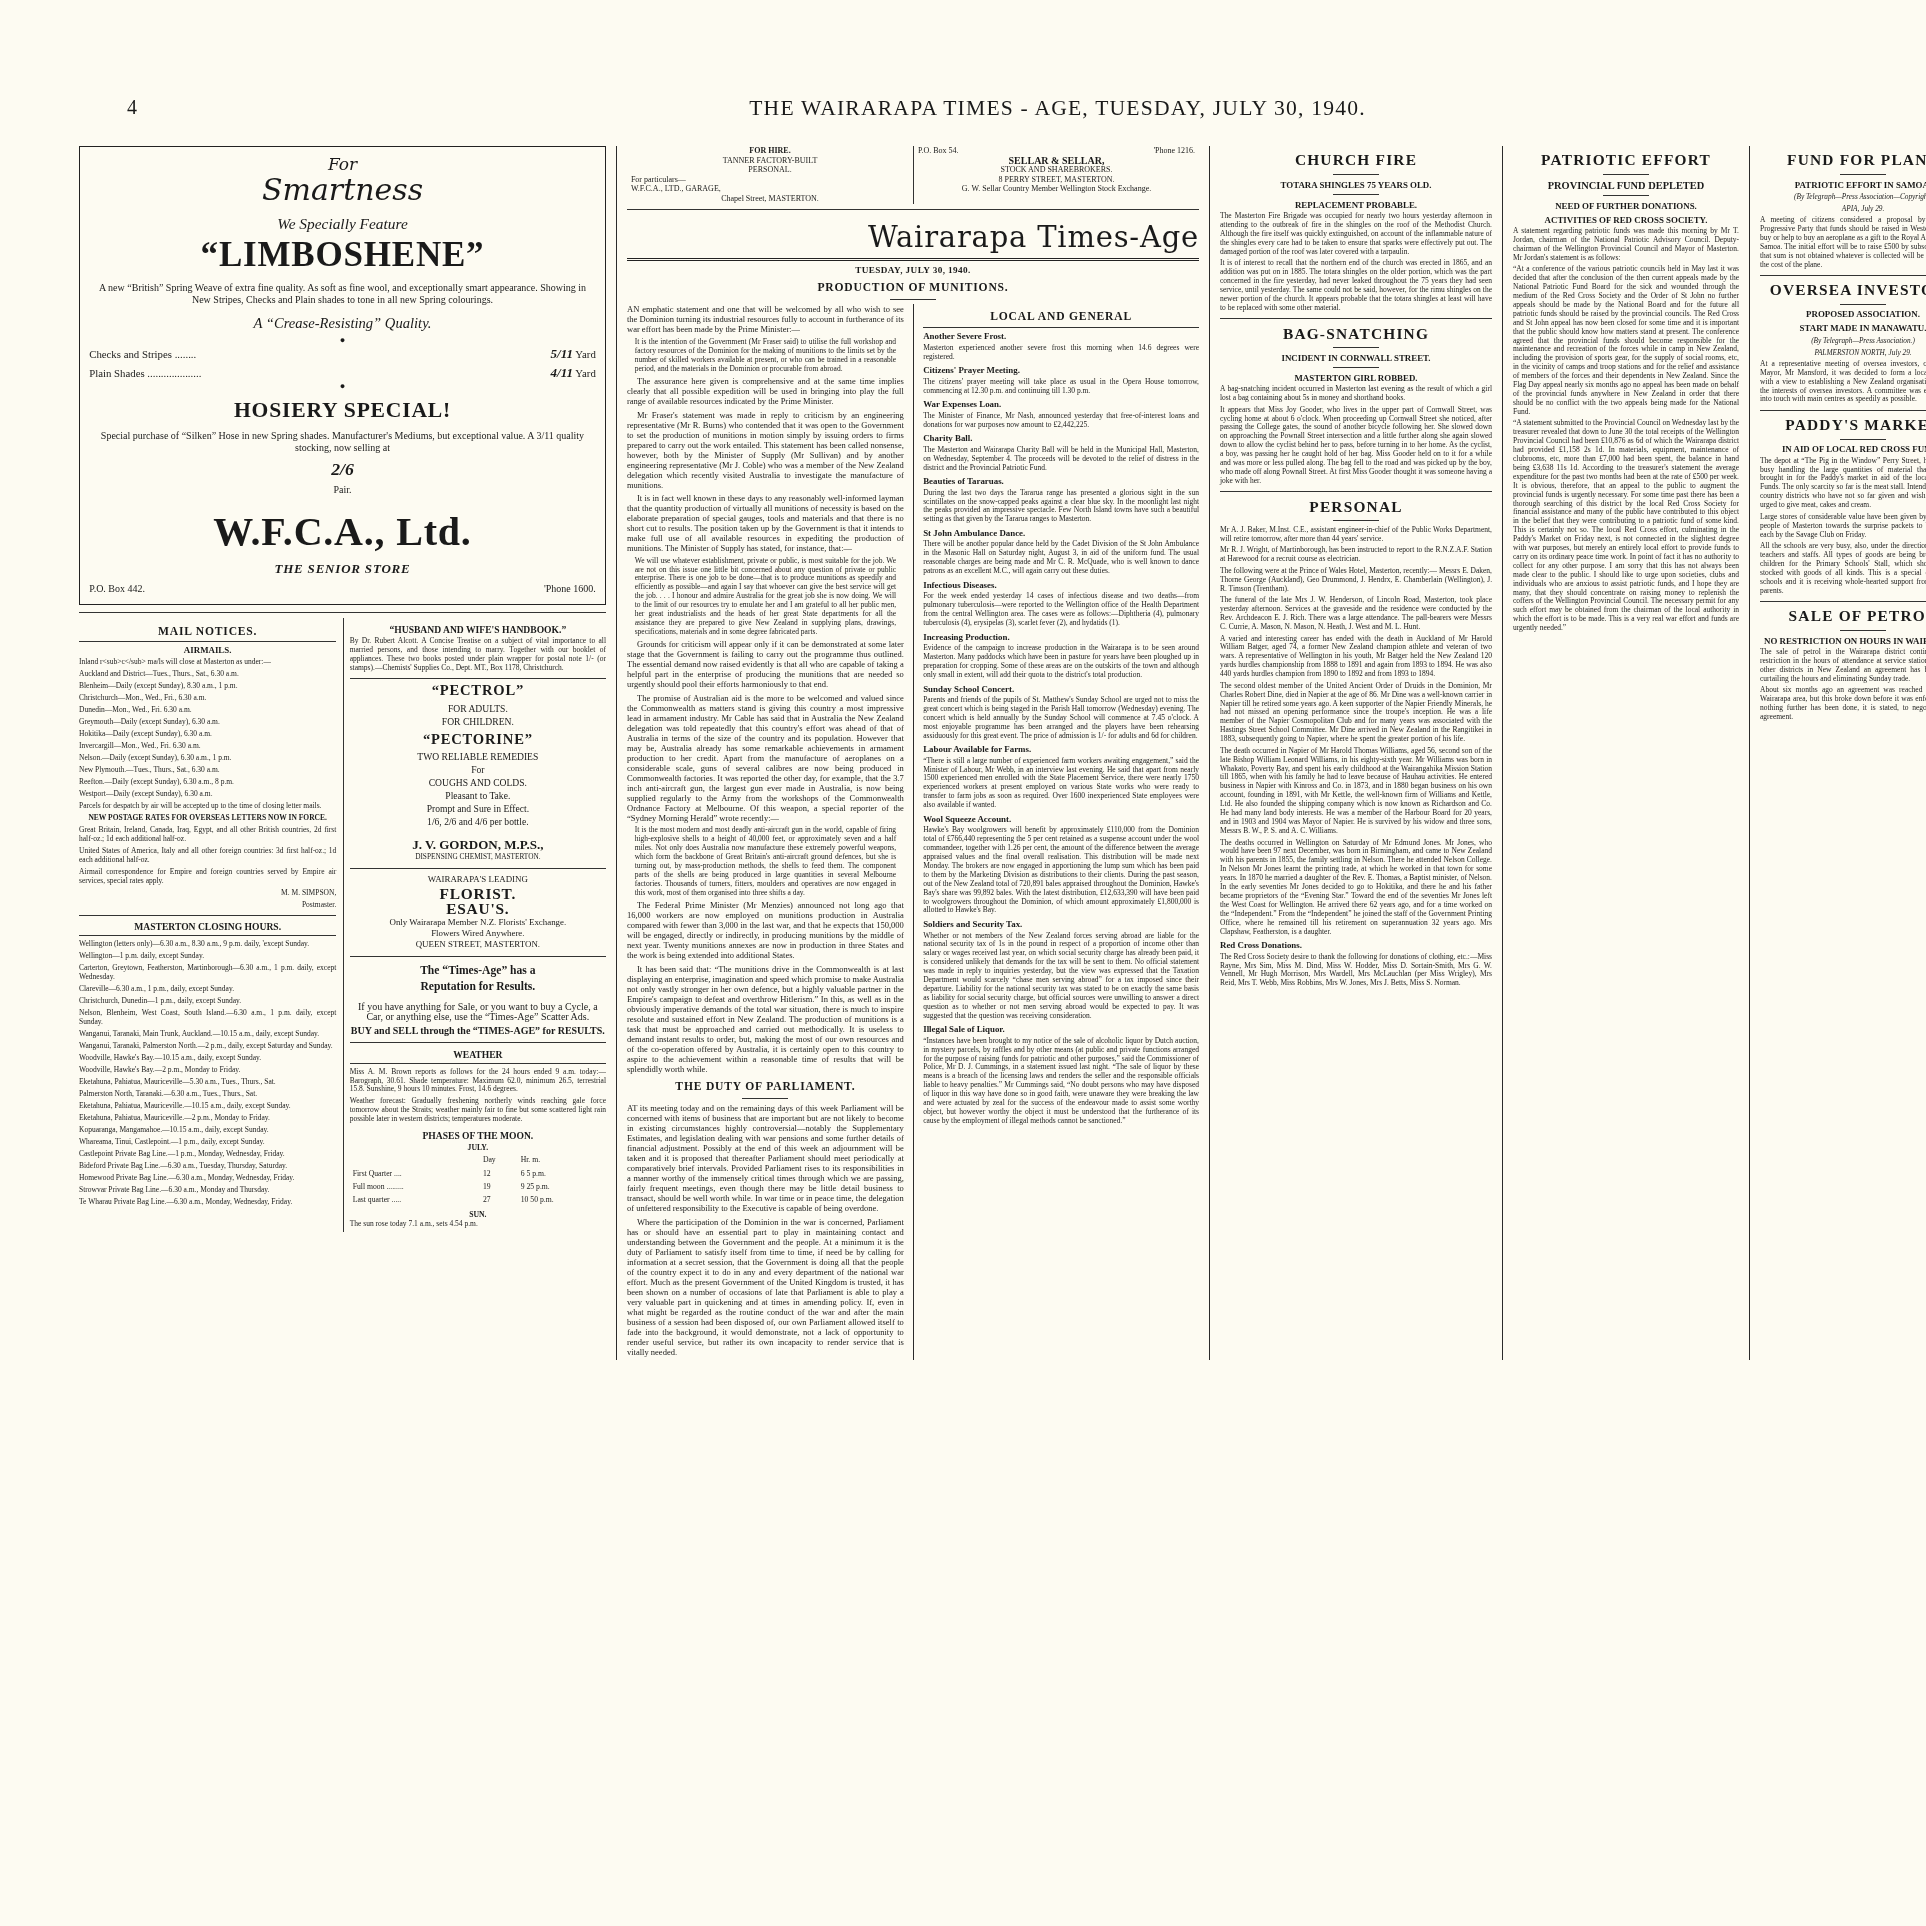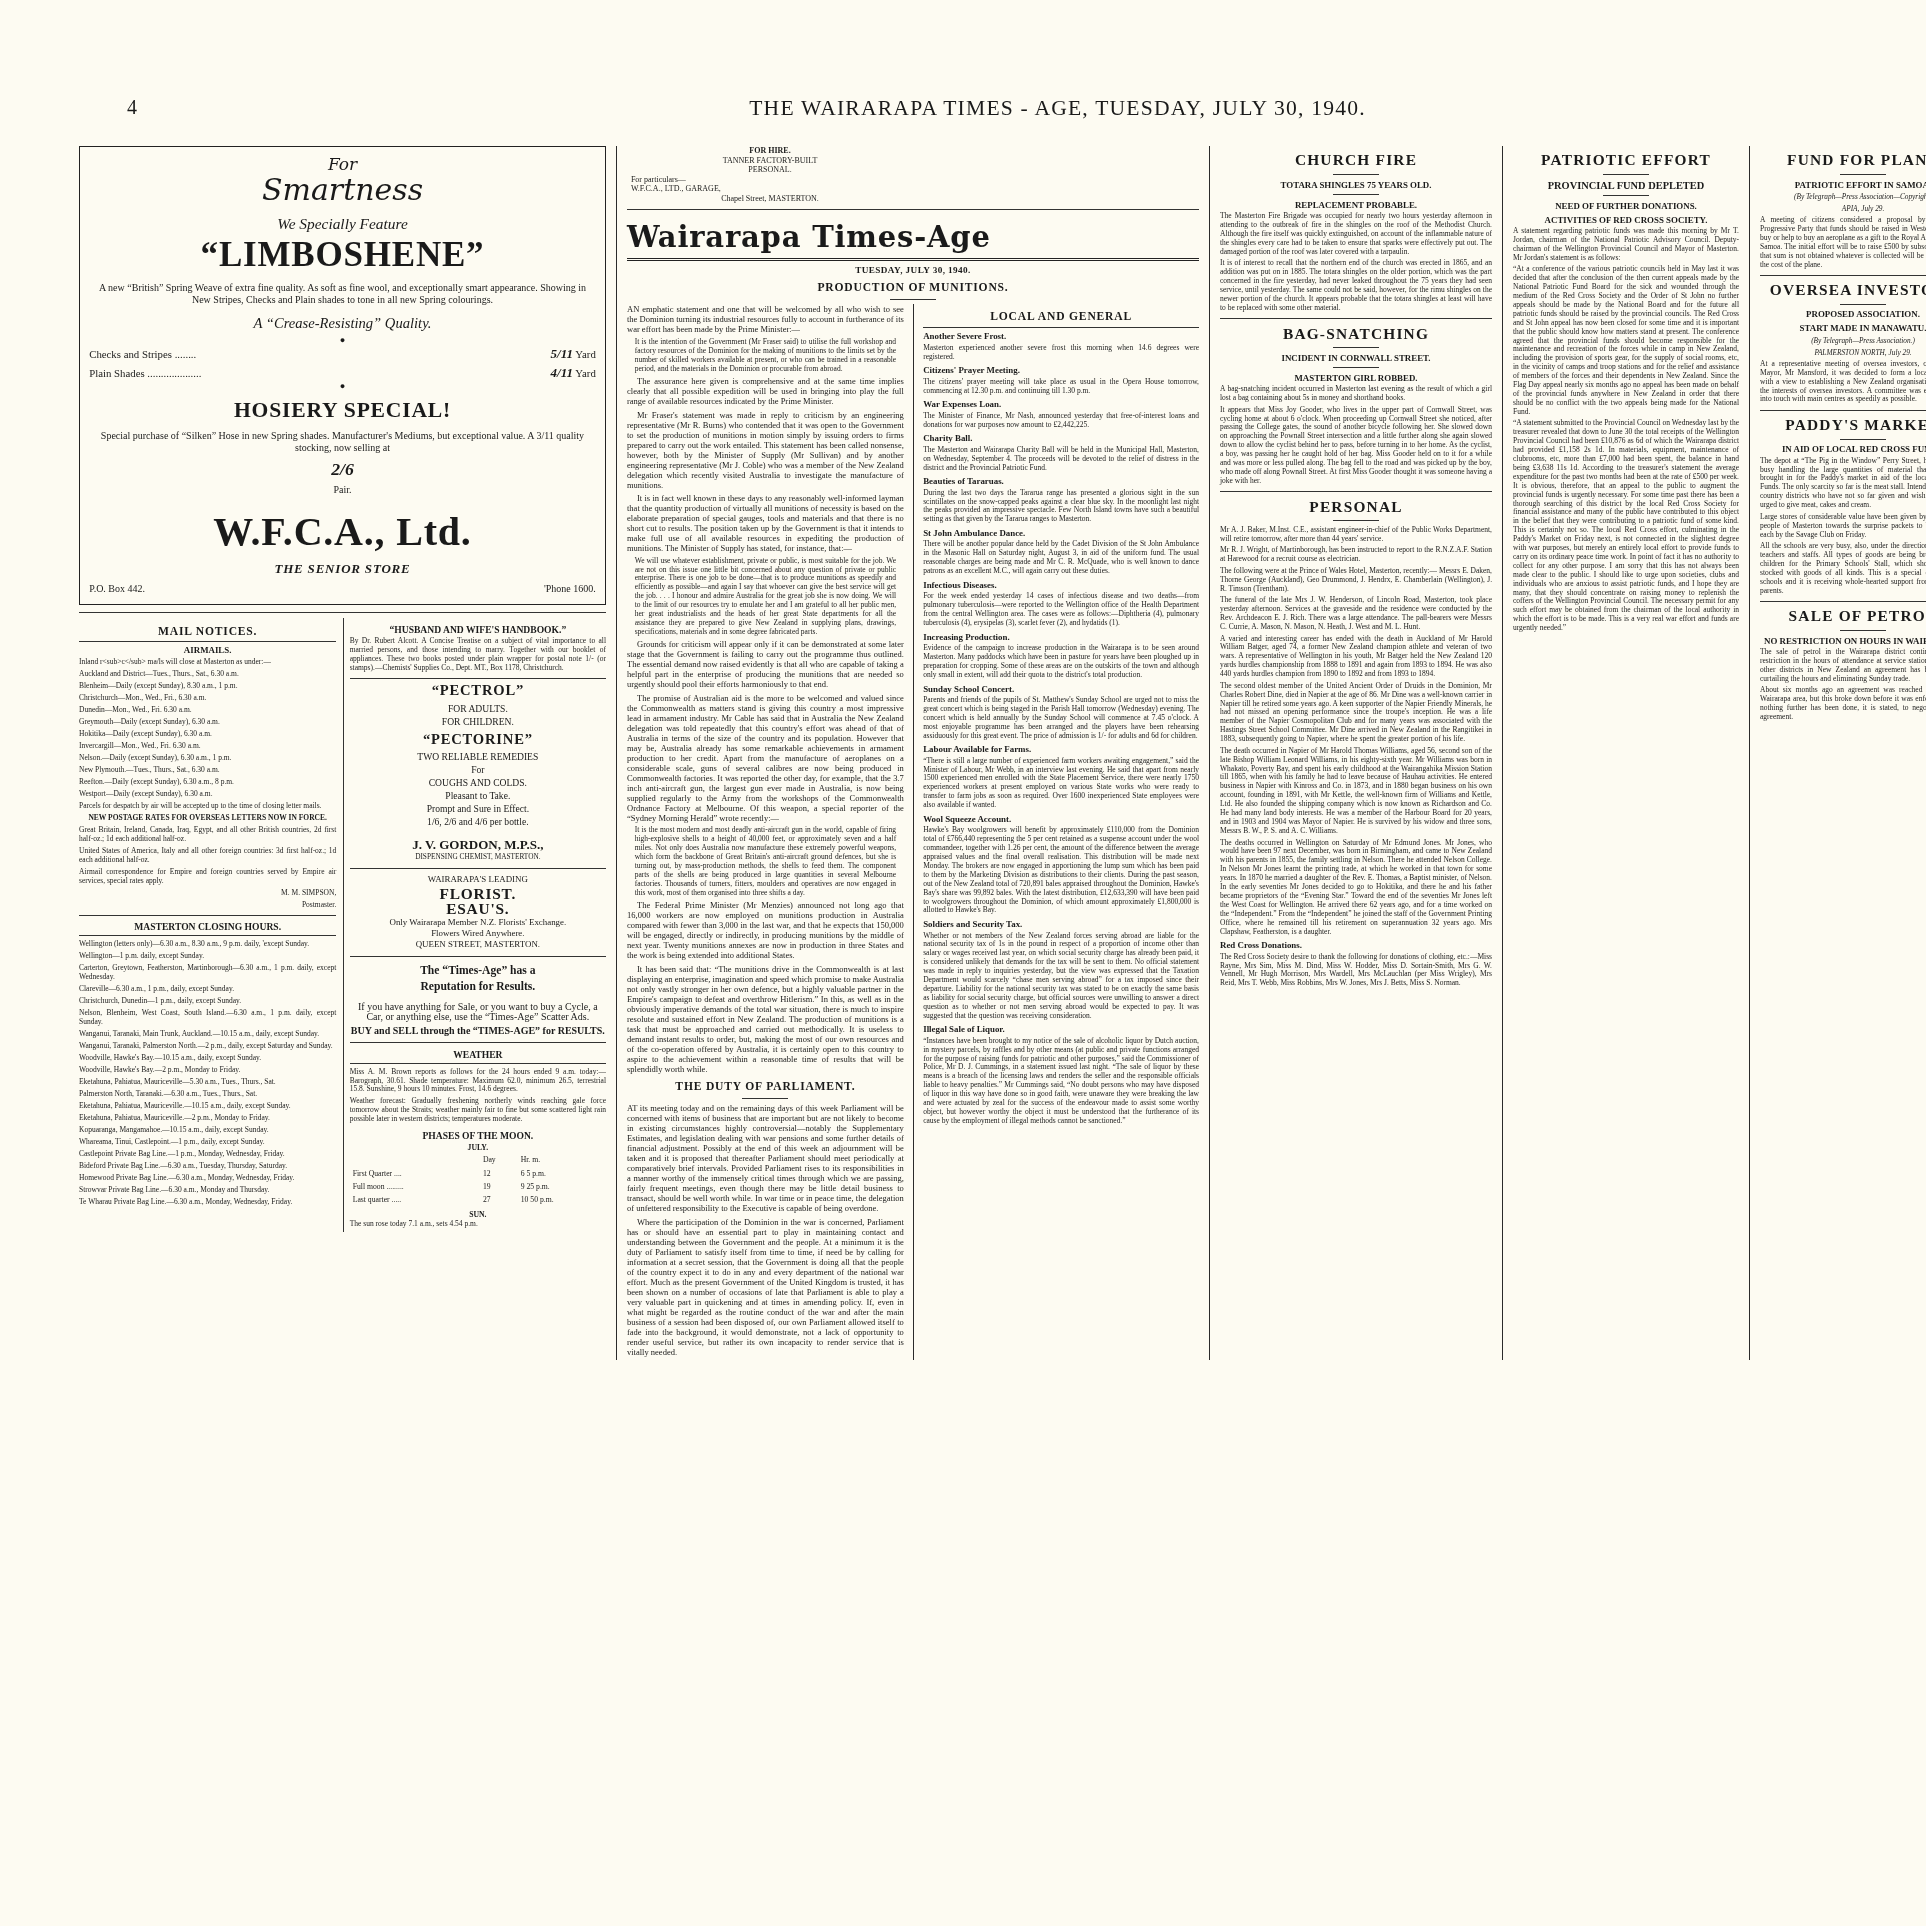--- a/index.html
+++ b/index.html
@@ -219,23 +219,23 @@
     font-size: 8px;
     line-height: 9.6px;
     text-align: center;
   }
   .topad .lbl { font-weight: bold; }
   .twocol-ad { display: flex; }
   .twocol-ad > div { width: 50%; box-sizing: border-box; padding: 0 3.9px; }
   .twocol-ad > div + div { border-left: 0.8px solid #333; }
 
   .nameplate {
-    text-align: left;
+    text-align: right;
     font-family: "DejaVu Serif", serif;
-    font-weight: bold;
+    font-weight: normal;
     font-size: 29px;
     letter-spacing: 0.8px;
     margin: 10px 0 3.9px 0;
     white-space: nowrap;
   }
   .nameplate-date {
     text-align: center;
     font-size: 9.2px;
     font-weight: bold;
     letter-spacing: 0.4px;
@@ -488,20 +488,30 @@
     <div class="col c2" style="width:593px">
       <div class="twocol-ad">
         <div class="topad">
           <div class="lbl">FOR HIRE.</div>
           <div>TANNER FACTORY-BUILT</div>
           <div>PERSONAL.</div>
           <div style="text-align:left">For particulars—</div>
           <div style="text-align:left">W.F.C.A., LTD., GARAGE,</div>
           <div style="text-align:center">Chapel Street, MASTERTON.</div>
         </div>
+        <div class="topad">
+          <div style="display:flex;justify-content:space-between">
+            <span>P.O. Box 54.</span>
+            <span>'Phone 1216.</span>
+          </div>
+          <div class="lbl" style="font-size:10px">SELLAR &amp; SELLAR,</div>
+          <div>STOCK AND SHAREBROKERS.</div>
+          <div>8 PERRY STREET, MASTERTON.</div>
+          <div>G. W. Sellar Country Member Wellington Stock Exchange.</div>
+        </div>
       </div>
 
       <hr class="hr-thin">
 
       <div class="nameplate">Wairarapa Times-Age</div>
       <hr class="dbl-rule">
       <div class="nameplate-date">TUESDAY, JULY 30, 1940.</div>
 
       <div class="hd">PRODUCTION OF MUNITIONS.</div>
       <hr class="rule-short">

